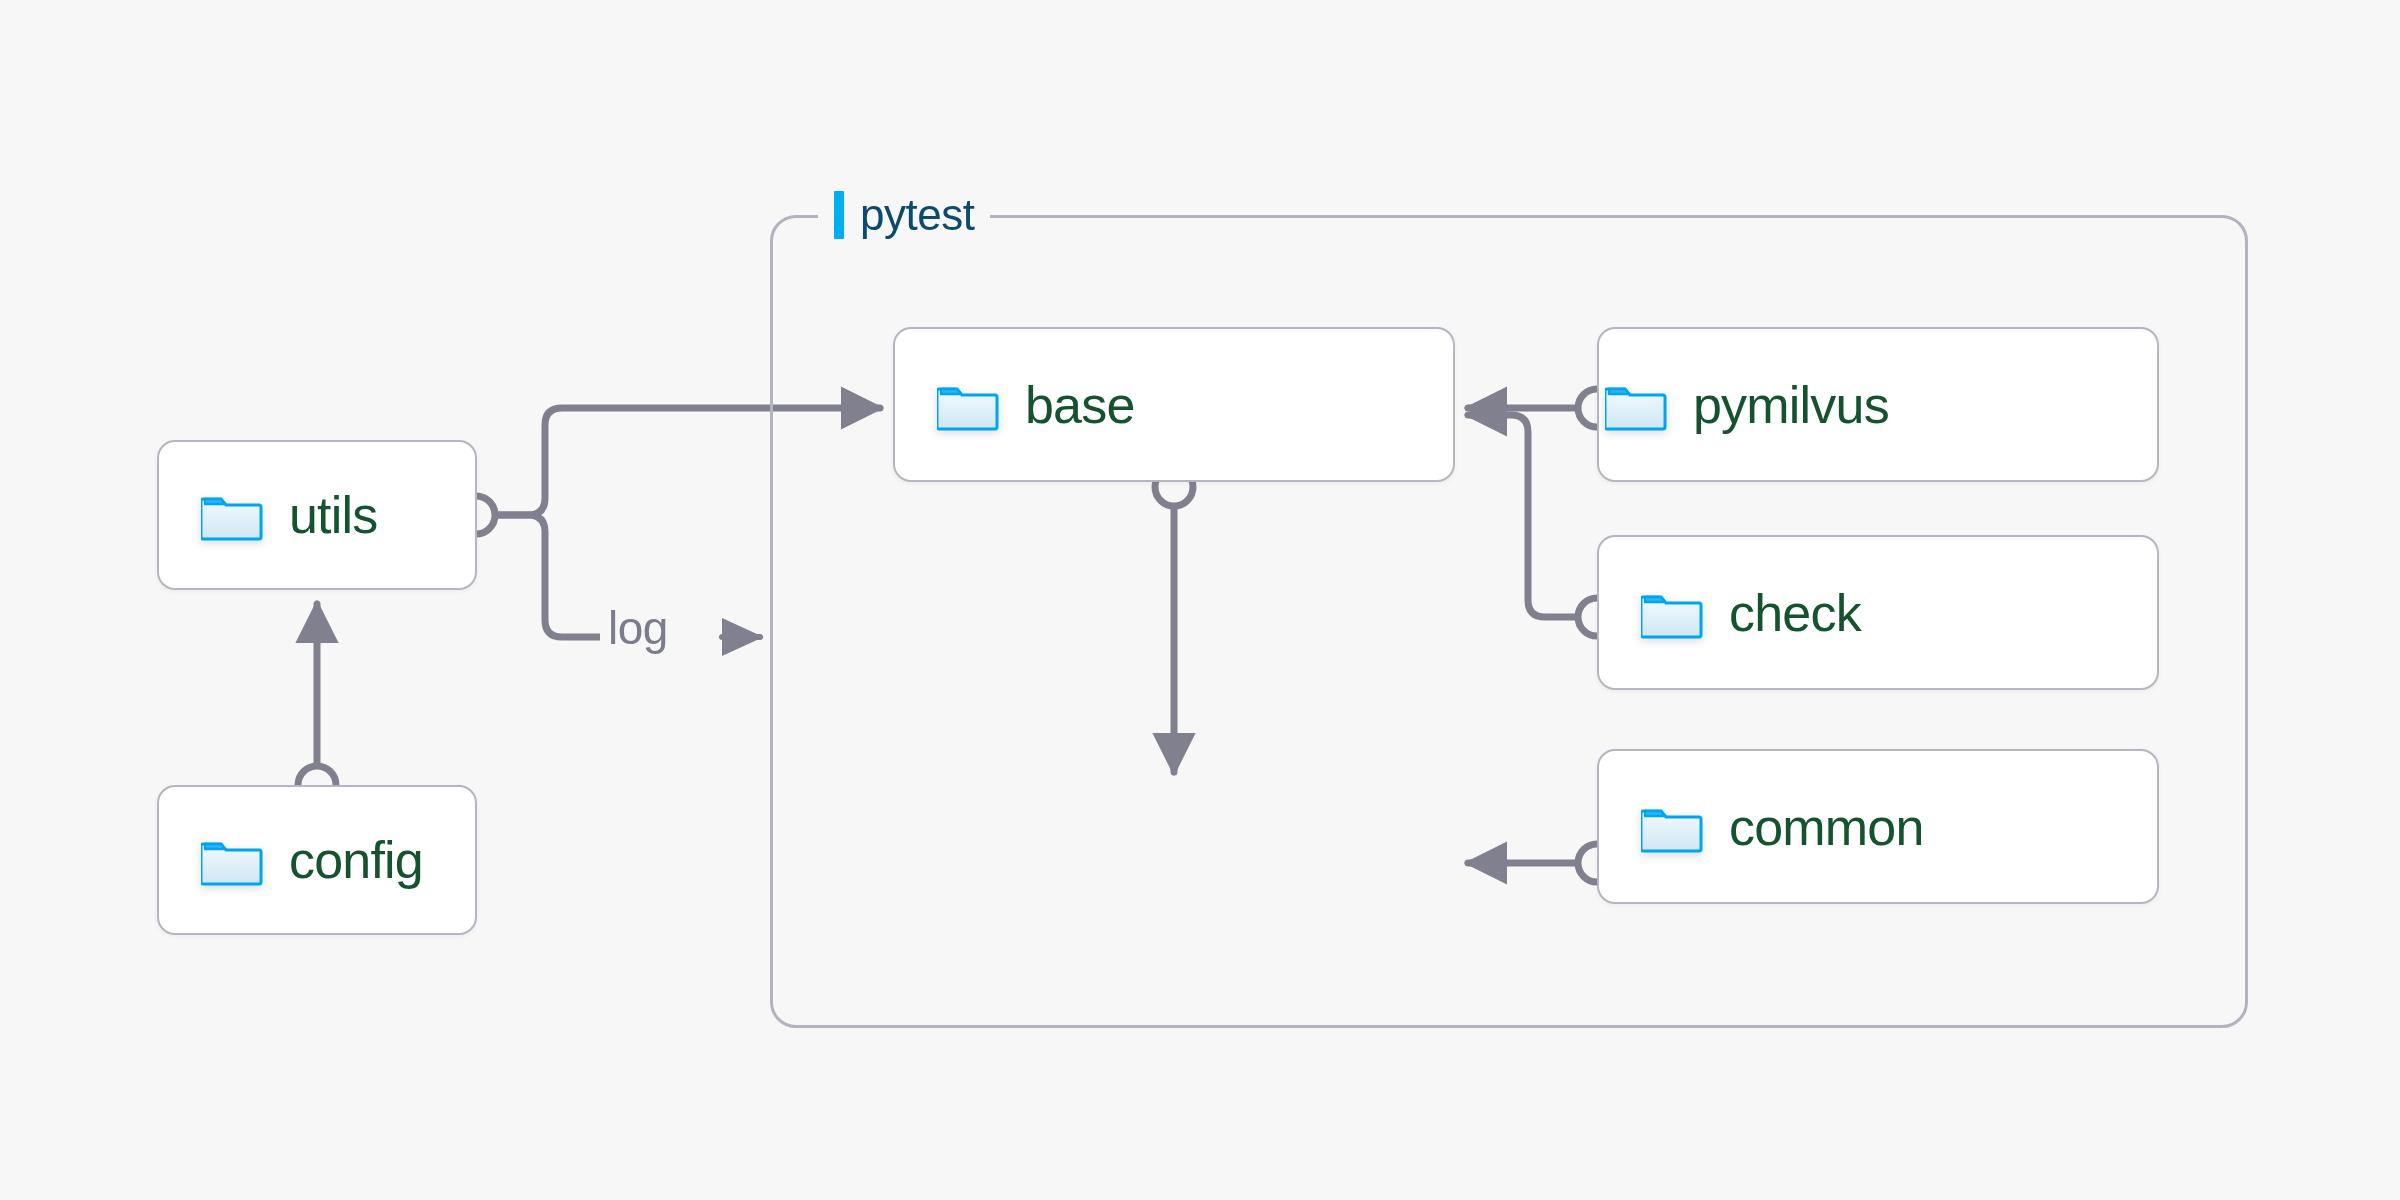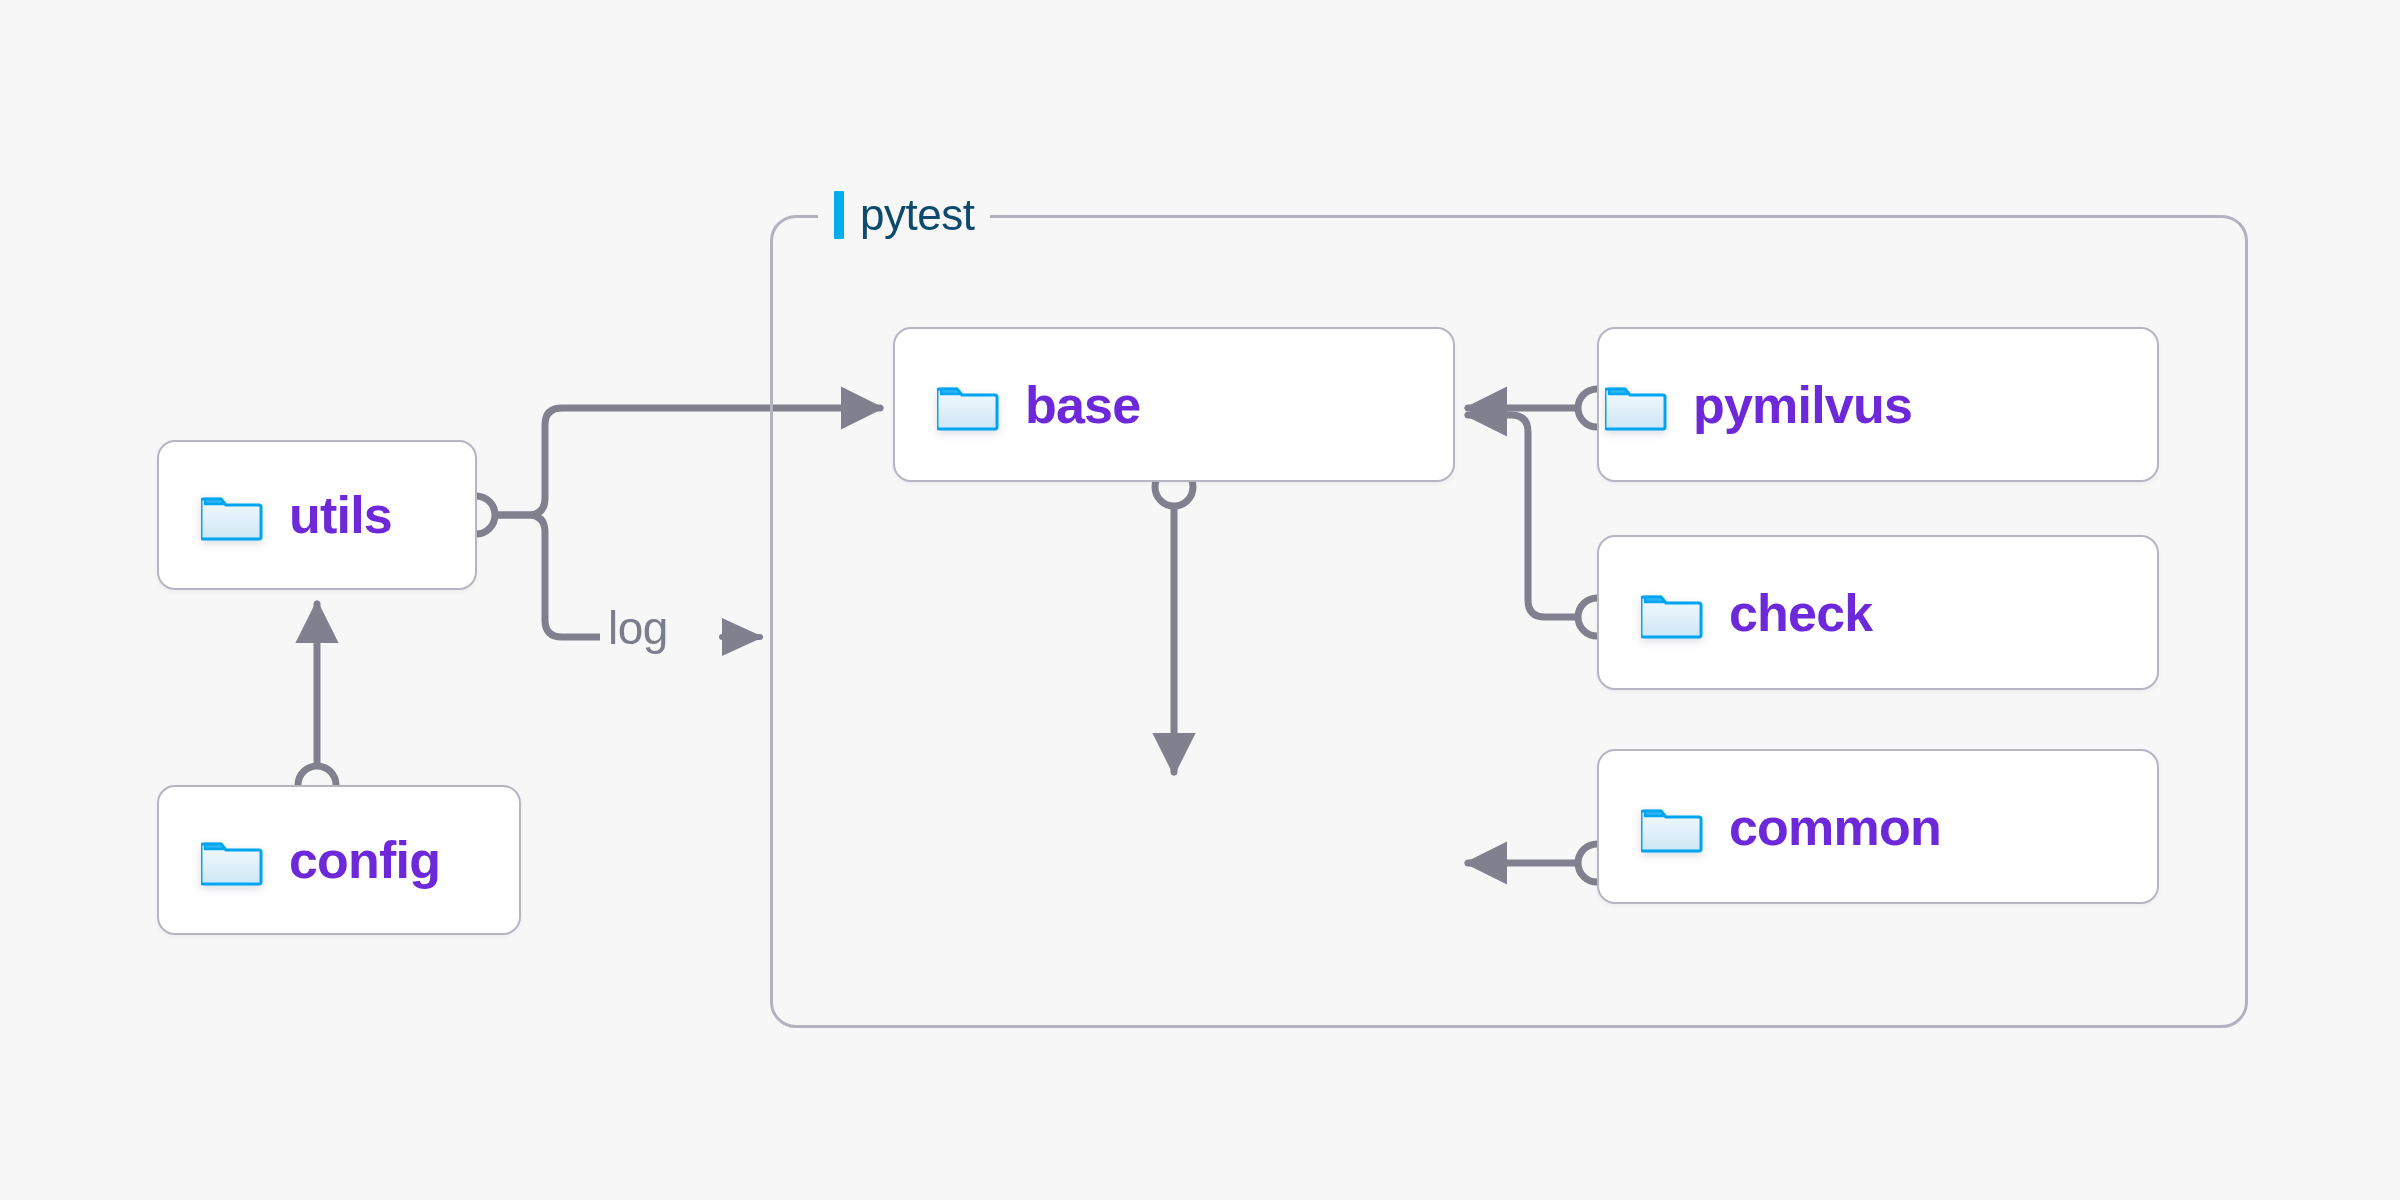--- a/index.html
+++ b/index.html
@@ -65,25 +65,24 @@
     border: 2.5px solid #b6b6c2;
     border-radius: 18px;
     display: flex;
     align-items: center;
     gap: 26px;
     padding-left: 42px;
     box-shadow: 0 2px 5px rgba(20,22,40,0.045);
   }
   .node .label {
     font-size: 52px;
-    color: #6d28d9;
+    color: #14532d;
     letter-spacing: -0.8px;
     line-height: 1;
     white-space: nowrap;
-    font-weight: bold;
   }
 
   
   .folder-icon {
     width: 62px;
     height: 52px;
     flex: 0 0 auto;
     display: block;
     filter: drop-shadow(0 3px 4px rgba(30,40,70,0.16));
   }
@@ -155,21 +154,21 @@
   </div>
 
   <div class="node" id="node-utils" style="left: 157px; top: 440px; width: 320px; height: 150px;">
     <svg class="folder-icon" viewBox="0 0 62 52">
       <path d="M2 10 h18 l5 6 h33 a2 2 0 0 1 2 2 v30 a2 2 0 0 1 -2 2 h-56 a2 2 0 0 1 -2 -2 v-36 a2 2 0 0 1 2 -2 z" fill="url(#folderGrad)" stroke="#00a5f0" stroke-width="3"></path>
       <path d="M4 10 h16 l4 5 h-20 z" fill="#2cb6f5" stroke="#00a5f0" stroke-width="2.4" stroke-linejoin="round"></path>
     </svg>
     <span class="label">utils</span>
   </div>
 
-  <div class="node" id="node-config" style="left: 157px; top: 785px; width: 364px; height: 150px;">
+  <div class="node" id="node-config" style="left: 157px; top: 785px; width: 320px; height: 150px;">
     <svg class="folder-icon" viewBox="0 0 62 52">
       <path d="M2 10 h18 l5 6 h33 a2 2 0 0 1 2 2 v30 a2 2 0 0 1 -2 2 h-56 a2 2 0 0 1 -2 -2 v-36 a2 2 0 0 1 2 -2 z" fill="url(#folderGrad)" stroke="#00a5f0" stroke-width="3"></path>
       <path d="M4 10 h16 l4 5 h-20 z" fill="#2cb6f5" stroke="#00a5f0" stroke-width="2.4" stroke-linejoin="round"></path>
     </svg>
     <span class="label">config</span>
   </div>
 
   <div class="node" id="node-base" style="left: 893px; top: 327px; width: 562px; height: 155px;">
     <svg class="folder-icon" viewBox="0 0 62 52">
       <path d="M2 10 h18 l5 6 h33 a2 2 0 0 1 2 2 v30 a2 2 0 0 1 -2 2 h-56 a2 2 0 0 1 -2 -2 v-36 a2 2 0 0 1 2 -2 z" fill="url(#folderGrad)" stroke="#00a5f0" stroke-width="3"></path>

